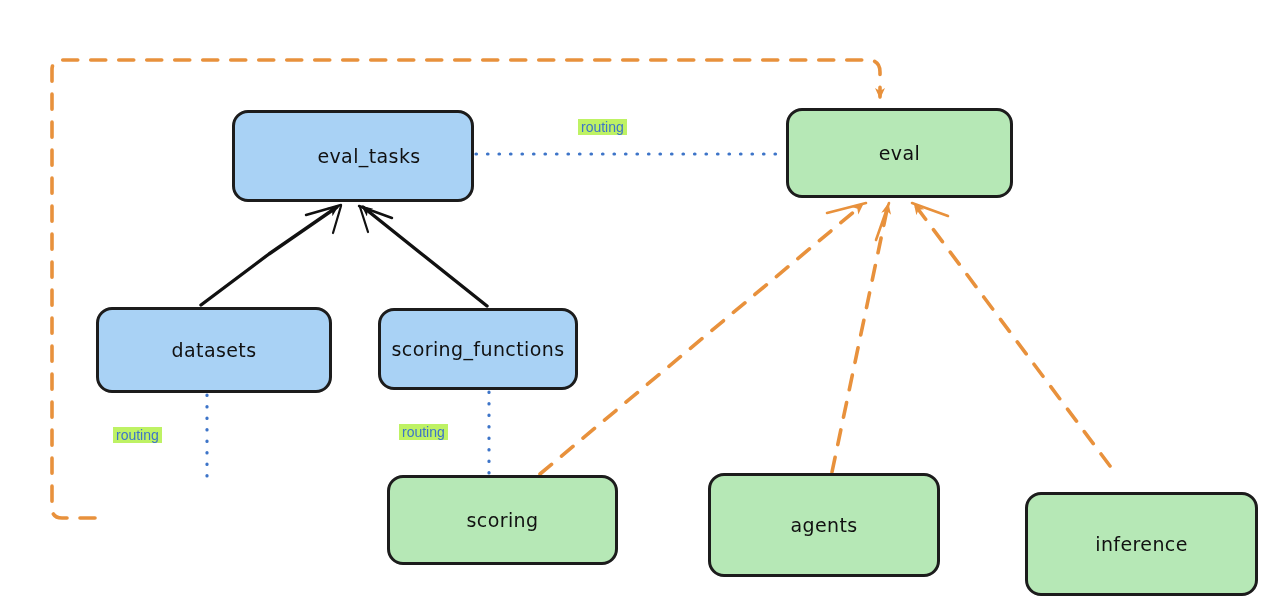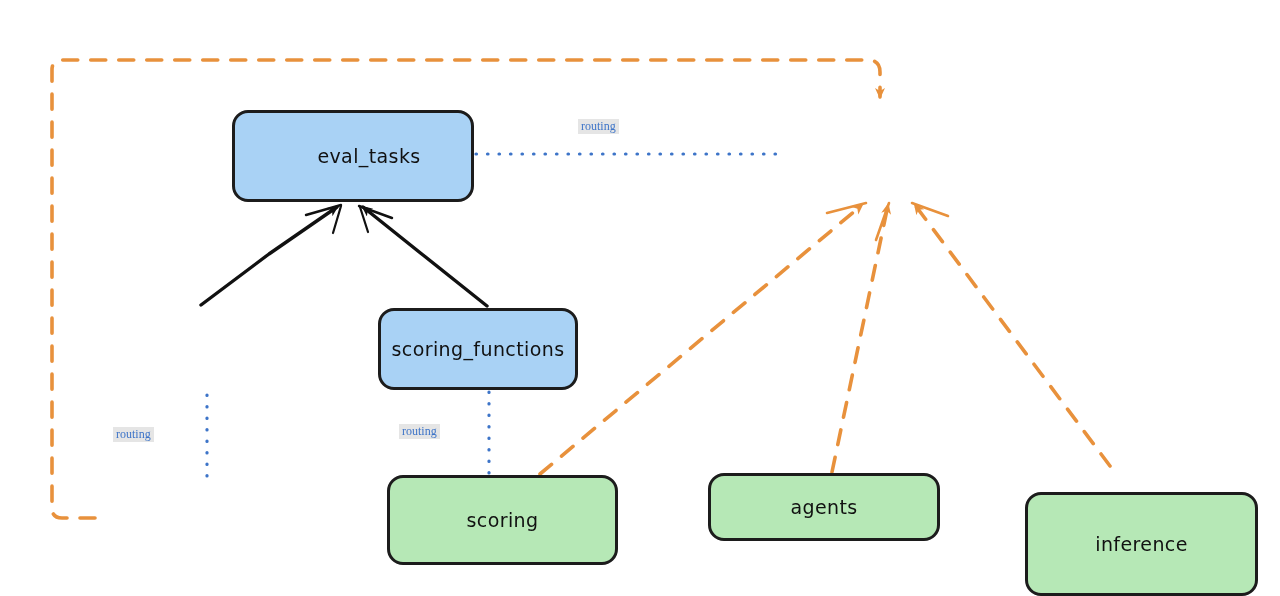--- a/index.html
+++ b/index.html
@@ -42,26 +42,26 @@
     font-size: 19px;
     color: #111111;
     letter-spacing: 0.4px;
     white-space: nowrap;
   }
   .node.blue  { background: #a9d2f5; }
   .node.green { background: #b6e8b6; }
 
   .edge-label {
     position: absolute;
-    font-family: Liberation Serif, serif;
-    font-size: 12px;
+    font-family: Liberation Sans, sans-serif;
+    font-size: 14px;
     color: #3d74c8;
     white-space: nowrap;
     z-index: 4;
-    background: #e5e5e5;
+    background: #bef264;
     padding: 0 3px;
   }
 </style>
 </head>
 <body>
 
 <div id="canvas">
 
   <svg id="edges" viewBox="0 0 1280 596" xmlns="http://www.w3.org/2000/svg">
     <defs>
@@ -97,32 +97,38 @@
     <path d="M 876,240 L 889,203" fill="none" stroke="#e8913c" stroke-width="2.6" stroke-linecap="round"></path>
 
     <path d="M 1110,466 L 915,205" fill="none" stroke="#e8913c" stroke-width="3.6" stroke-linecap="round" stroke-dasharray="15 13" marker-end="url(#arrow-orange)"></path>
     <path d="M 948,216 L 912,203" fill="none" stroke="#e8913c" stroke-width="2.6" stroke-linecap="round"></path>
   </svg>
 
   <div class="node blue" style="left:232px; top:110px; width:242px; height:92px;padding-left:32px;">
     <span class="node-label">eval_tasks</span>
   </div>
 
+  <div class="node green" style="left:786px; top:108px; width:227px; height:90px;">
+    <span class="node-label">eval</span>
+  </div>
 
+  <div class="node blue" style="left:96px; top:307px; width:236px; height:86px;">
+    <span class="node-label">datasets</span>
+  </div>
 
   <div class="node blue" style="left:378px; top:308px; width:200px; height:82px;">
     <span class="node-label">scoring_functions</span>
   </div>
 
 
   <div class="node green" style="left:387px; top:475px; width:231px; height:90px;">
     <span class="node-label">scoring</span>
   </div>
 
-  <div class="node green" style="left:708px; top:473px; width:232px; height:68px;text-align:right;">
+  <div class="node green" style="left:708px; top:473px; width:232px; height:104px;text-align:right;">
     <span class="node-label">agents</span>
   </div>
 
   <div class="node green" style="left:1025px; top:492px; width:233px; height:104px;">
     <span class="node-label">inference</span>
   </div>
 
   <div class="edge-label" style="left:578px; top:119px;">routing</div>
 
   <div class="edge-label" style="left:113px; top:427px;">routing</div>

